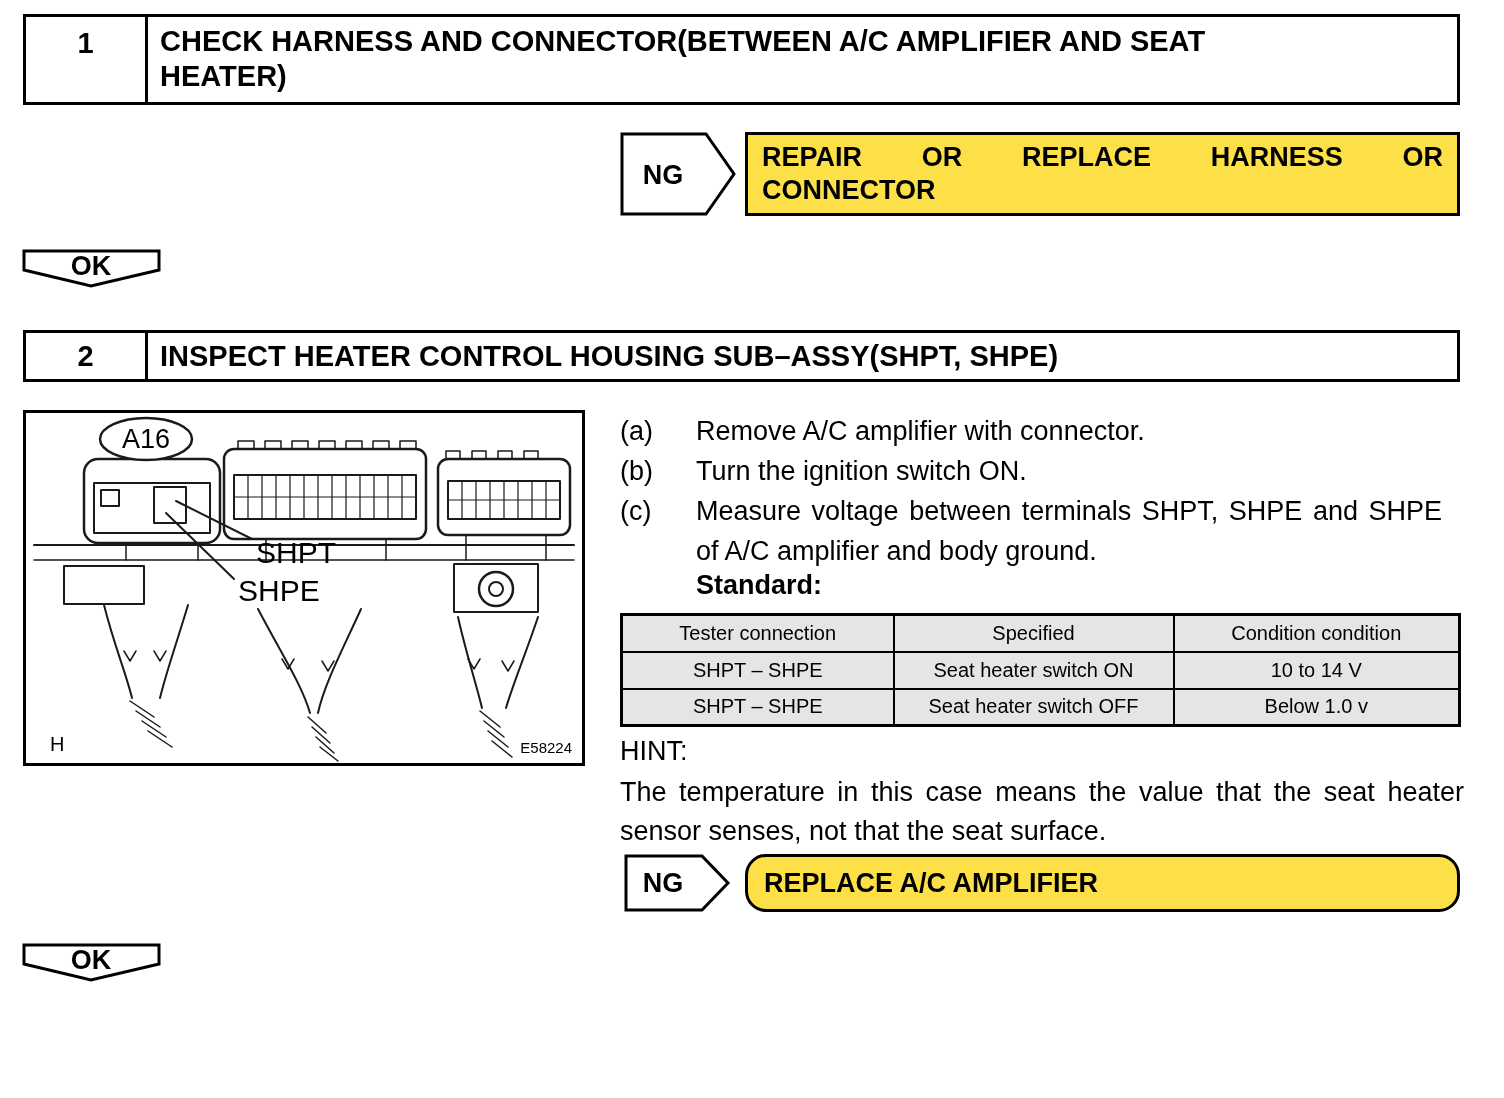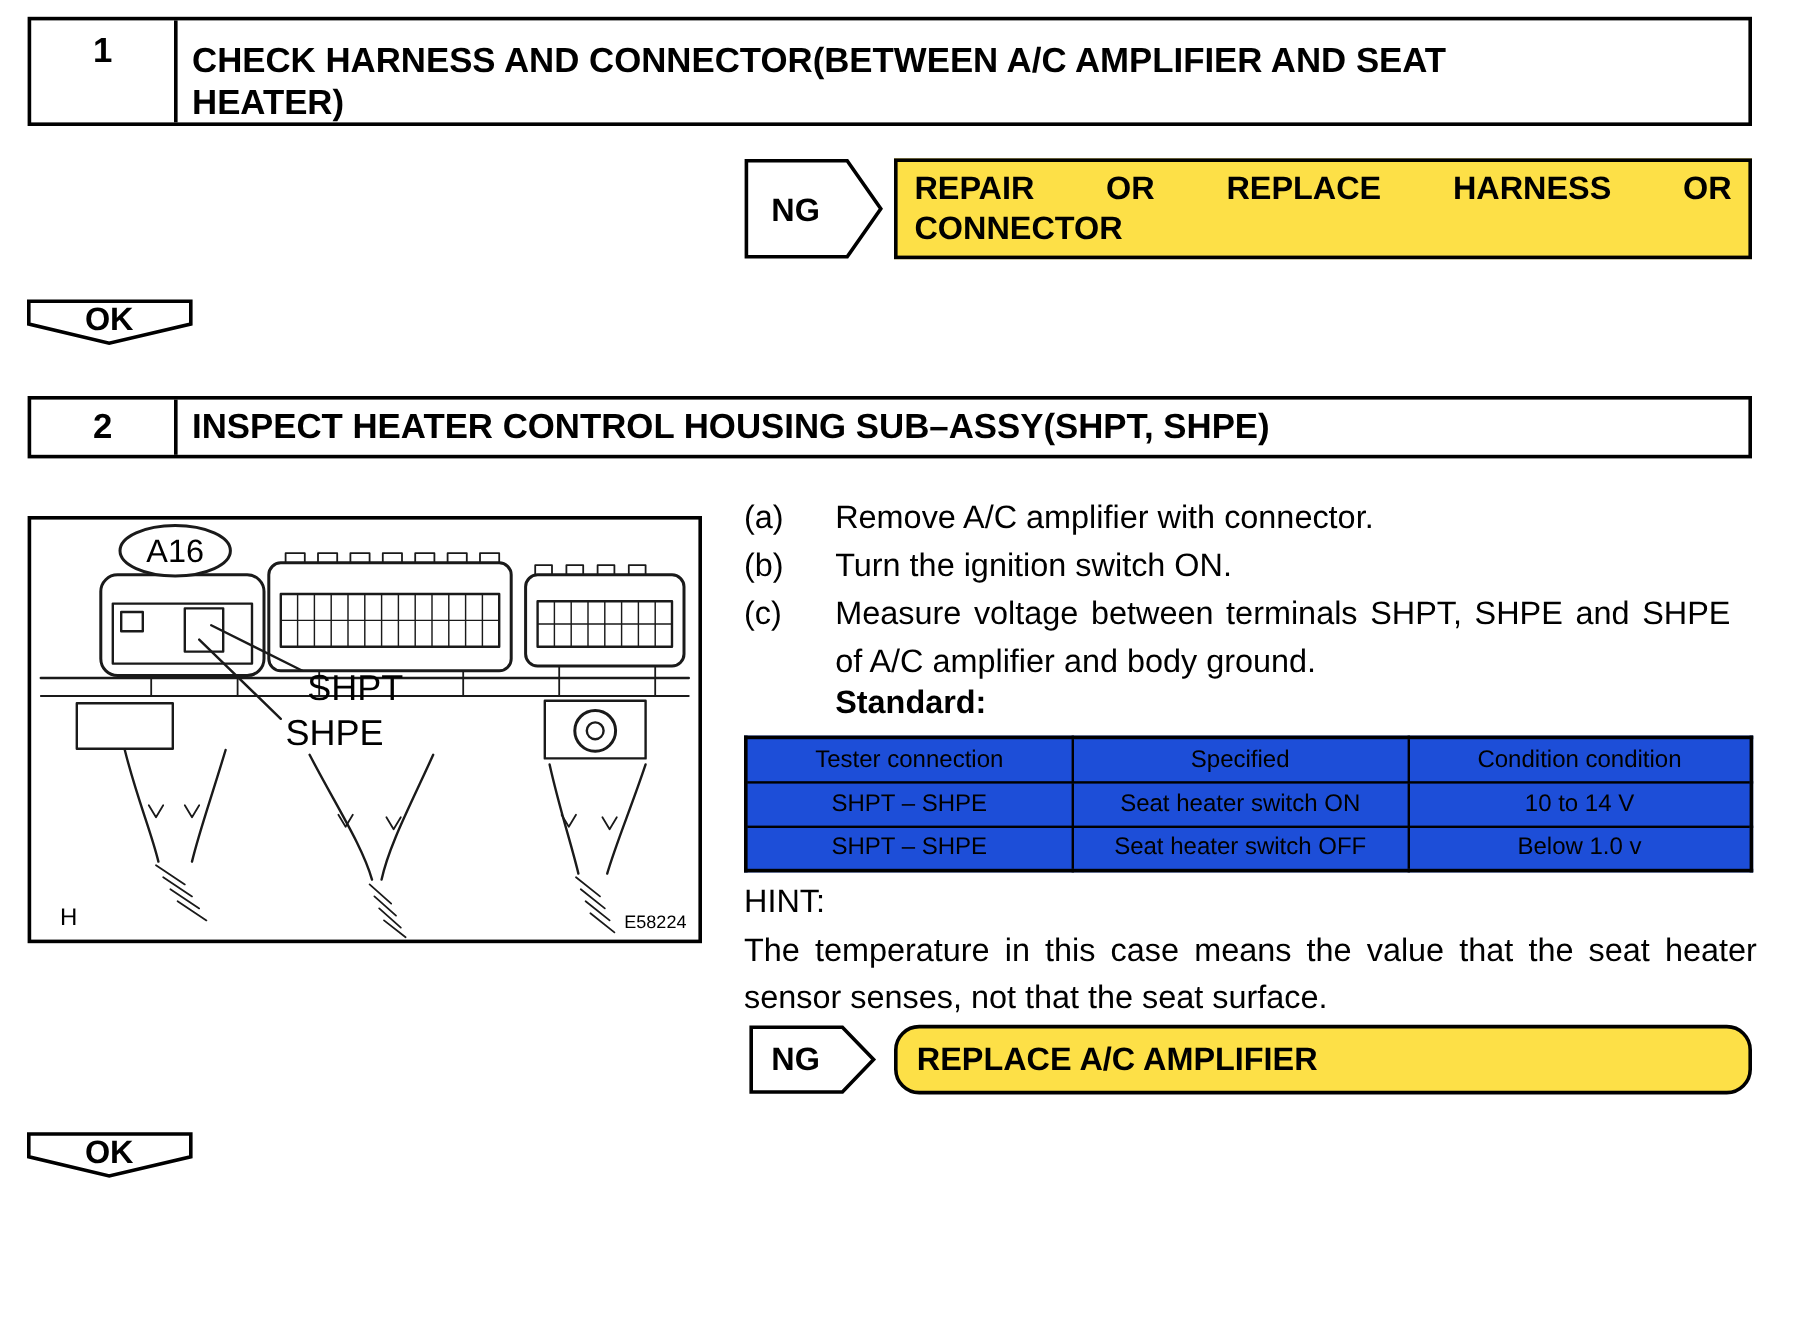--- a/index.html
+++ b/index.html
@@ -6,40 +6,40 @@
   html,body { background:#fff; }
   body { font-family:"Liberation Sans", sans-serif; color:#000; }
   .page { position:relative; width:1504px; height:1098px; background:#fff; overflow:hidden; }
   .abs { position:absolute; }
 
   .step-box { display:flex; border:3px solid #000; background:#fff; }
   .step-num { width:122px; border-right:3px solid #000; display:flex; justify-content:center;
               font-weight:bold; font-size:29px; }
   .step-num.topalign { align-items:flex-start; padding-top:10px; }
   .step-num.center { align-items:center; }
-  .step-title { flex:1; font-weight:bold; font-size:29px; line-height:35px; padding:17px 12px; }
+  .step-title { flex:1; font-weight:bold; font-size:29px; line-height:35px; padding:7px 12px; }
   .step-title.wrap2 { padding-right:225px; }
 
   .action-box { border:3px solid #000; font-weight:bold; font-size:27px; line-height:33px;
                 padding:6px 14px; background:#fde047; }
   .action-box.vcenter { display:flex; align-items:center; padding:0 0 0 16px; }
   .just-last { text-align:justify; text-align-last:justify; }
 
   .shape-poly { fill:#fff; stroke:#000; stroke-width:3; stroke-linejoin:miter; }
   .shape-label { font-family:"Liberation Sans", sans-serif; font-weight:bold; font-size:27px; fill:#000; }
 
   .figure-box { border:3px solid #000; background:#fff; }
 
   .instr { display:flex; font-size:27px; line-height:40px; }
   .instr .marker { width:76px; flex:none; }
   .instr .itext { flex:1; text-align:justify; }
 
   .standard { font-weight:bold; font-size:27px; }
 
-  table.spec { width:100%; border-collapse:collapse; border:3px solid #000; background:#1d4ed8; }
+  table.spec { width:100%; border-collapse:collapse; border:3px solid #000; background:#e5e5e5; }
   table.spec th, table.spec td { border:2px solid #000; font-weight:normal; font-size:20px;
     text-align:center; vertical-align:middle; height:37px; padding:0 4px; }
 
   .hint-label { font-size:27px; }
   .hint-text { font-size:27px; line-height:39px; text-align:justify; }
 
   .footer-box { border:3px solid #000; display:flex; align-items:center; padding-left:30px;
                 font-weight:bold; font-size:27px; background:#fff; }
 
   .fig-callout { font-family:"Liberation Sans", sans-serif; font-size:27px; fill:#000; }
@@ -70,21 +70,21 @@
   <svg class="abs" style="left:22px; top:249px;" width="140" height="40" viewBox="0 0 140 40">
     <polygon class="shape-poly" points="2,2 137,2 137,21 69,37 2,21"></polygon>
     <text x="69" y="26" text-anchor="middle" class="shape-label">OK</text>
   </svg>
 
   <div class="abs step-box" style="left:23px; top:330px; width:1437px; height:52px;">
     <div class="step-num center">2</div>
     <div class="step-title" style="display:flex; align-items:center; padding-top:0; padding-bottom:0;">INSPECT HEATER CONTROL HOUSING SUB–ASSY(SHPT, SHPE)</div>
   </div>
 
-  <div class="abs figure-box" style="left:23px; top:430px; width:562px; height:356px;">
+  <div class="abs figure-box" style="left:23px; top:410px; width:562px; height:356px;">
     <svg width="556" height="350" viewBox="0 0 556 350">
       <g fill="none" stroke="#1a1a1a" stroke-width="2" stroke-linejoin="round" stroke-linecap="round">
 
         <path d="M8,132 H548"></path>
         <path d="M8,147 H548" stroke-width="1.5"></path>
         <path d="M100,130V147 M172,130V147 M240,126V147 M360,126V147 M440,122V147 M520,122V147" stroke-width="1.5"></path>
         <rect x="38" y="153" width="80" height="38"></rect>
         <rect x="428" y="151" width="84" height="48"></rect>
         <circle cx="470" cy="176" r="17" stroke-width="2.5"></circle>
         <circle cx="470" cy="176" r="7"></circle>

